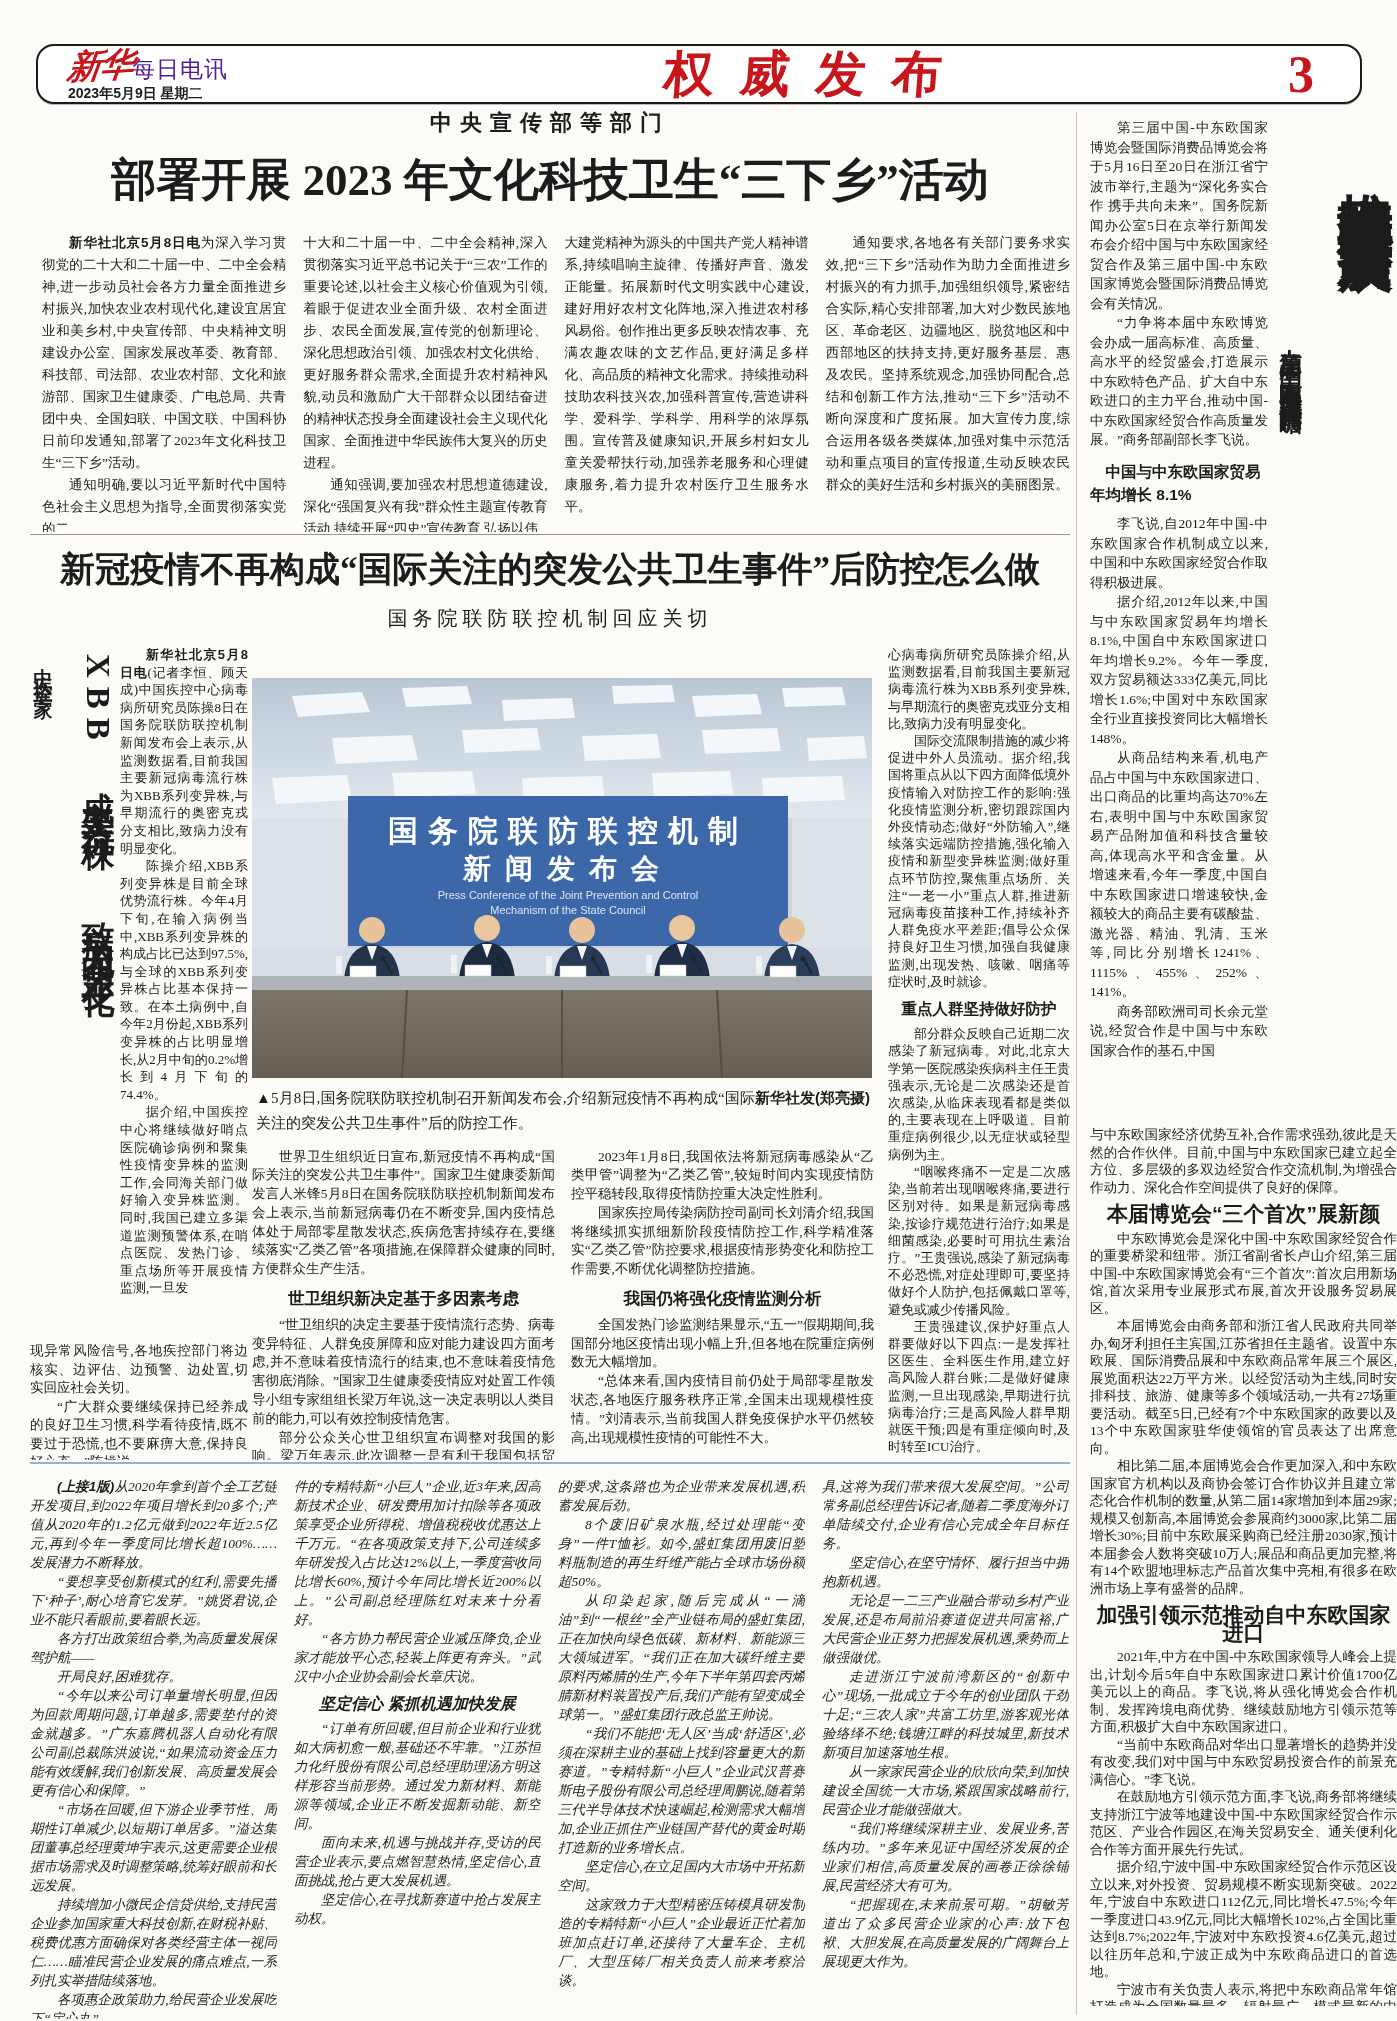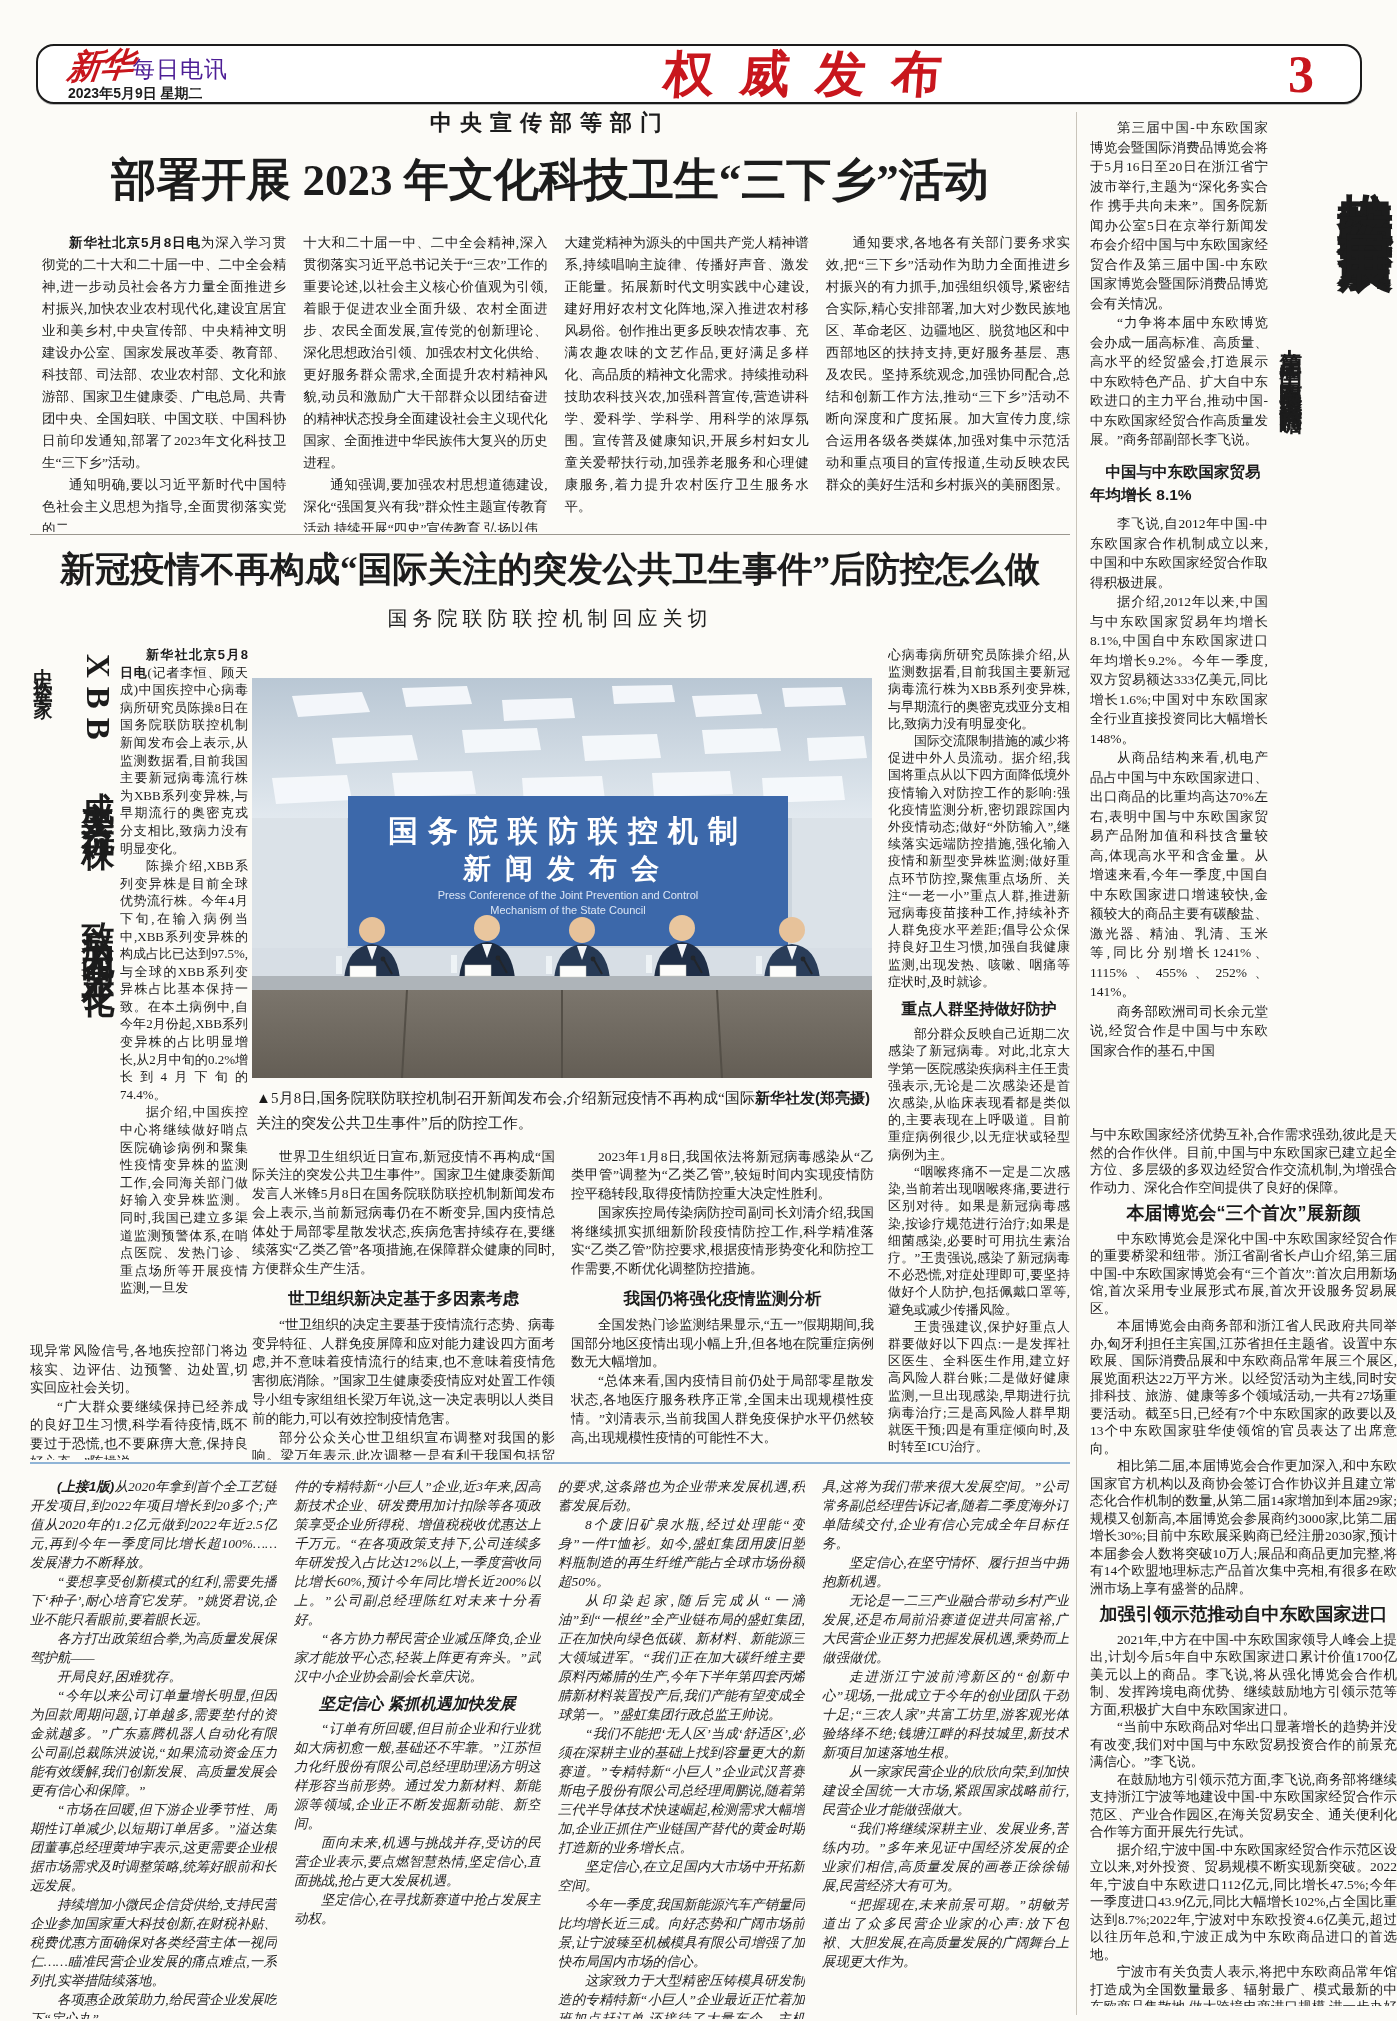--- a/index.html
+++ b/index.html
@@ -70,21 +70,21 @@
   .r-top{position:relative;height:1008px;}
   .r-col-narrow{position:absolute;left:0;top:6px;width:178px;height:1000px;overflow:hidden;
     font-size:13.5px;line-height:19.5px;}
   .r-col-narrow .subhead{font-size:15.5px;text-align:left;text-indent:1em;line-height:1.5;}
   .r-kicker{position:absolute;left:188px;top:222px;writing-mode:vertical-rl;
     font-size:23px;font-weight:700;letter-spacing:3px;line-height:1.1;
     font-family:"Liberation Sans","DejaVu Sans",sans-serif;}
   .r-vhead{position:absolute;right:2px;top:36px;writing-mode:vertical-rl;
     font-size:56px;font-weight:700;letter-spacing:3px;line-height:1.05;}
   .r-wide{margin-top:6px;font-size:13.5px;line-height:17.5px;height:880px;overflow:hidden;}
-  .r-wide .subhead{font-size:18px;margin:9px 0 7px;}
+  .r-wide .subhead{font-size:21px;margin:9px 0 7px;}
 </style>
 </head>
 <body>
 
 <div id="header-box">
   <div class="mast">
     <div class="mast-logo">
       <span class="logo-script">新华</span><span class="logo-rest">每日电讯</span>
     </div>
     <div class="mast-date">2023年5月9日 星期二</div>
@@ -287,21 +287,20 @@
         <p class="para">“订单有所回暖,但目前企业和行业犹如大病初愈一般,基础还不牢靠。”江苏恒力化纤股份有限公司总经理助理汤方明这样形容当前形势。通过发力新材料、新能源等领域,企业正不断发掘新动能、新空间。</p>
         <p class="para">面向未来,机遇与挑战并存,受访的民营企业表示,要点燃智慧热情,坚定信心,直面挑战,抢占更大发展机遇。</p>
         <p class="para">坚定信心,在寻找新赛道中抢占发展主动权。</p>
       </div>
     <div class="col">
         <p class="para cont">的要求,这条路也为企业带来发展机遇,积蓄发展后劲。</p>
         <p class="para">8个废旧矿泉水瓶,经过处理能“变身”一件T恤衫。如今,盛虹集团用废旧塑料瓶制造的再生纤维产能占全球市场份额超50%。</p>
         <p class="para">从印染起家,随后完成从“一滴油”到“一根丝”全产业链布局的盛虹集团,正在加快向绿色低碳、新材料、新能源三大领域进军。“我们正在加大碳纤维主要原料丙烯腈的生产,今年下半年第四套丙烯腈新材料装置投产后,我们产能有望变成全球第一。”盛虹集团行政总监王帅说。</p>
         <p class="para">“我们不能把‘无人区’当成‘舒适区’,必须在深耕主业的基础上找到容量更大的新赛道。”专精特新“小巨人”企业武汉普赛斯电子股份有限公司总经理周鹏说,随着第三代半导体技术快速崛起,检测需求大幅增加,企业正抓住产业链国产替代的黄金时期打造新的业务增长点。</p>
         <p class="para">坚定信心,在立足国内大市场中开拓新空间。</p>
-        <p class="para">今年一季度,我国新能源汽车产销量同比均增长近三成。向好态势和广阔市场前景,让宁波臻至机械模具有限公司增强了加快布局国内市场的信心。</p>
         <p class="para">这家致力于大型精密压铸模具研发制造的专精特新“小巨人”企业最近正忙着加班加点赶订单,还接待了大量车企、主机厂、大型压铸厂相关负责人前来考察洽谈。</p>
       </div>
     <div class="col">
         <p class="para cont">具,这将为我们带来很大发展空间。”公司常务副总经理告诉记者,随着二季度海外订单陆续交付,企业有信心完成全年目标任务。</p>
         <p class="para">坚定信心,在坚守情怀、履行担当中拥抱新机遇。</p>
         <p class="para">无论是一二三产业融合带动乡村产业发展,还是布局前沿赛道促进共同富裕,广大民营企业正努力把握发展机遇,乘势而上做强做优。</p>
         <p class="para">走进浙江宁波前湾新区的“创新中心”现场,一批成立于今年的创业团队干劲十足;“三农人家”共富工坊里,游客观光体验络绎不绝;钱塘江畔的科技城里,新技术新项目加速落地生根。</p>
         <p class="para">从一家家民营企业的欣欣向荣,到加快建设全国统一大市场,紧跟国家战略前行,民营企业才能做强做大。</p>
         <p class="para">“我们将继续深耕主业、发展业务,苦练内功。”多年来见证中国经济发展的企业家们相信,高质量发展的画卷正徐徐铺展,民营经济大有可为。</p>
         <p class="para">“把握现在,未来前景可期。”胡敏芳道出了众多民营企业家的心声:放下包袱、大胆发展,在高质量发展的广阔舞台上展现更大作为。</p>

